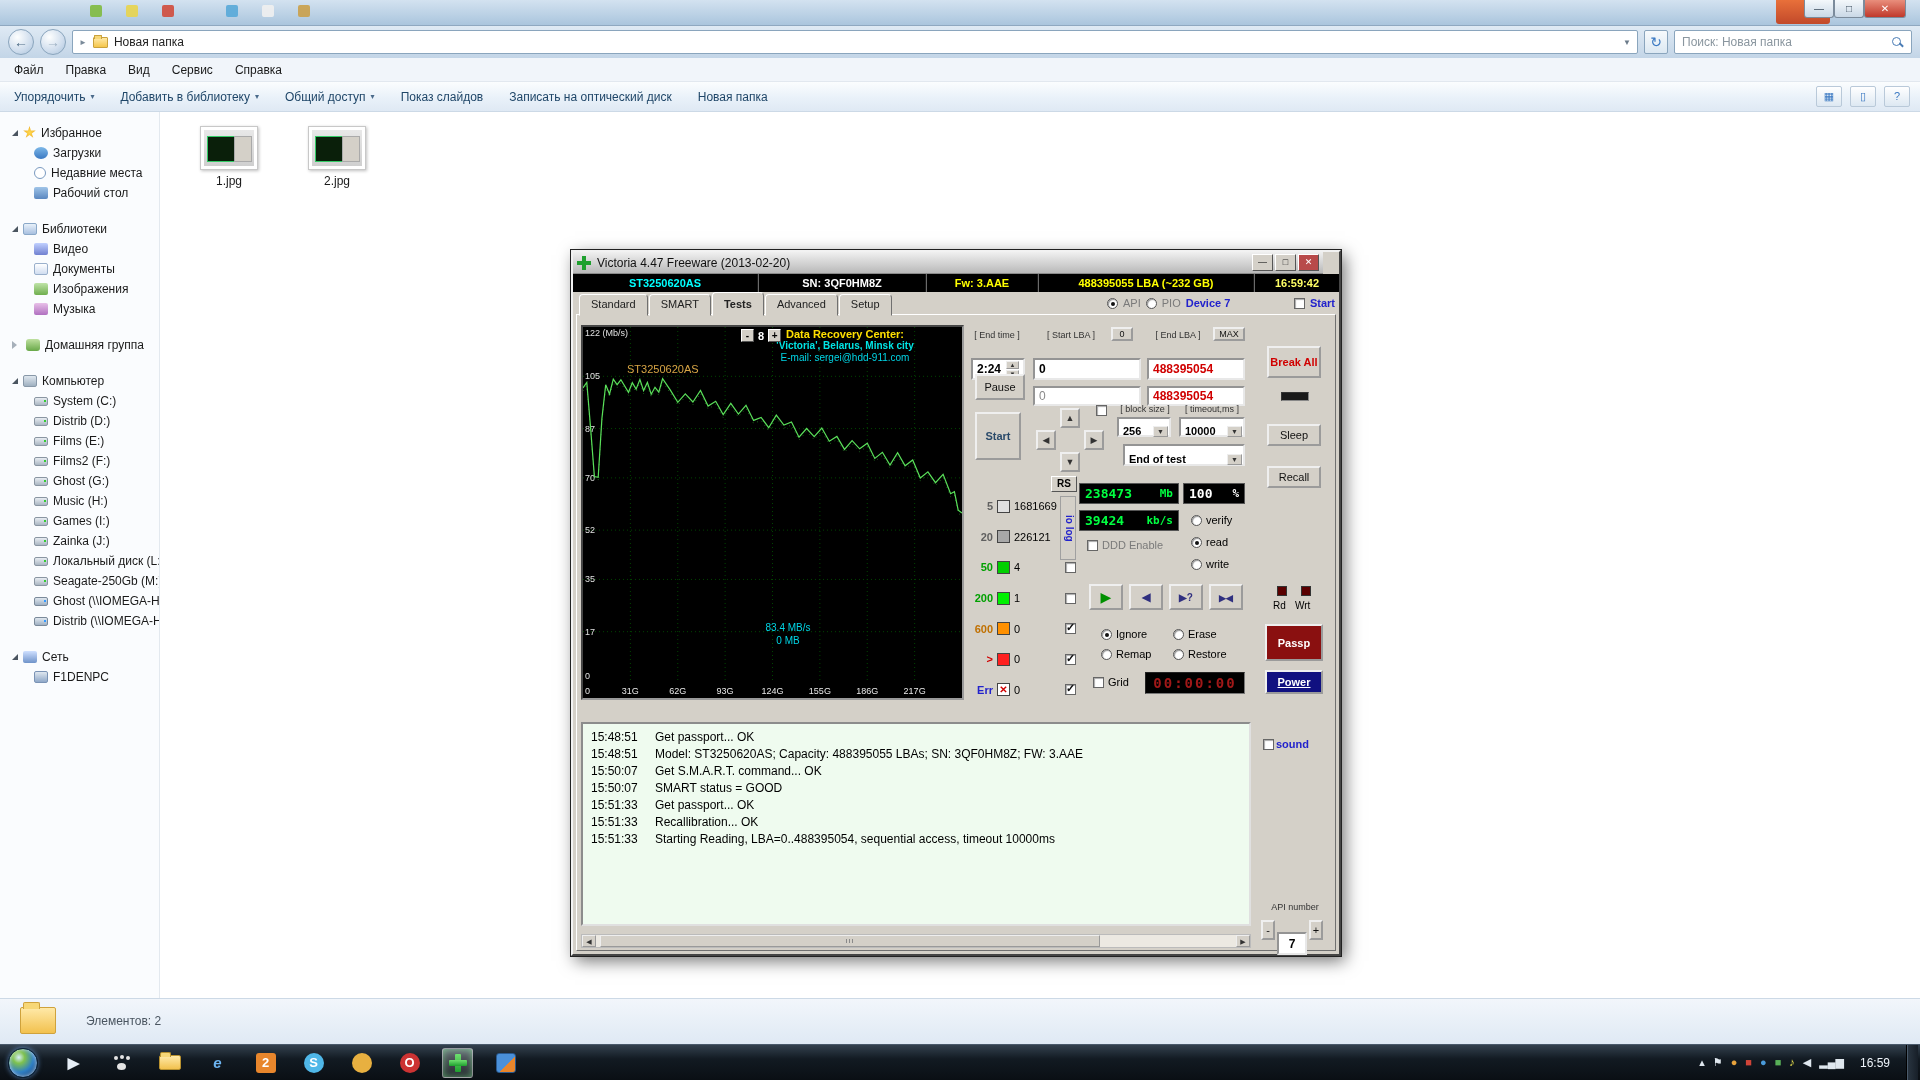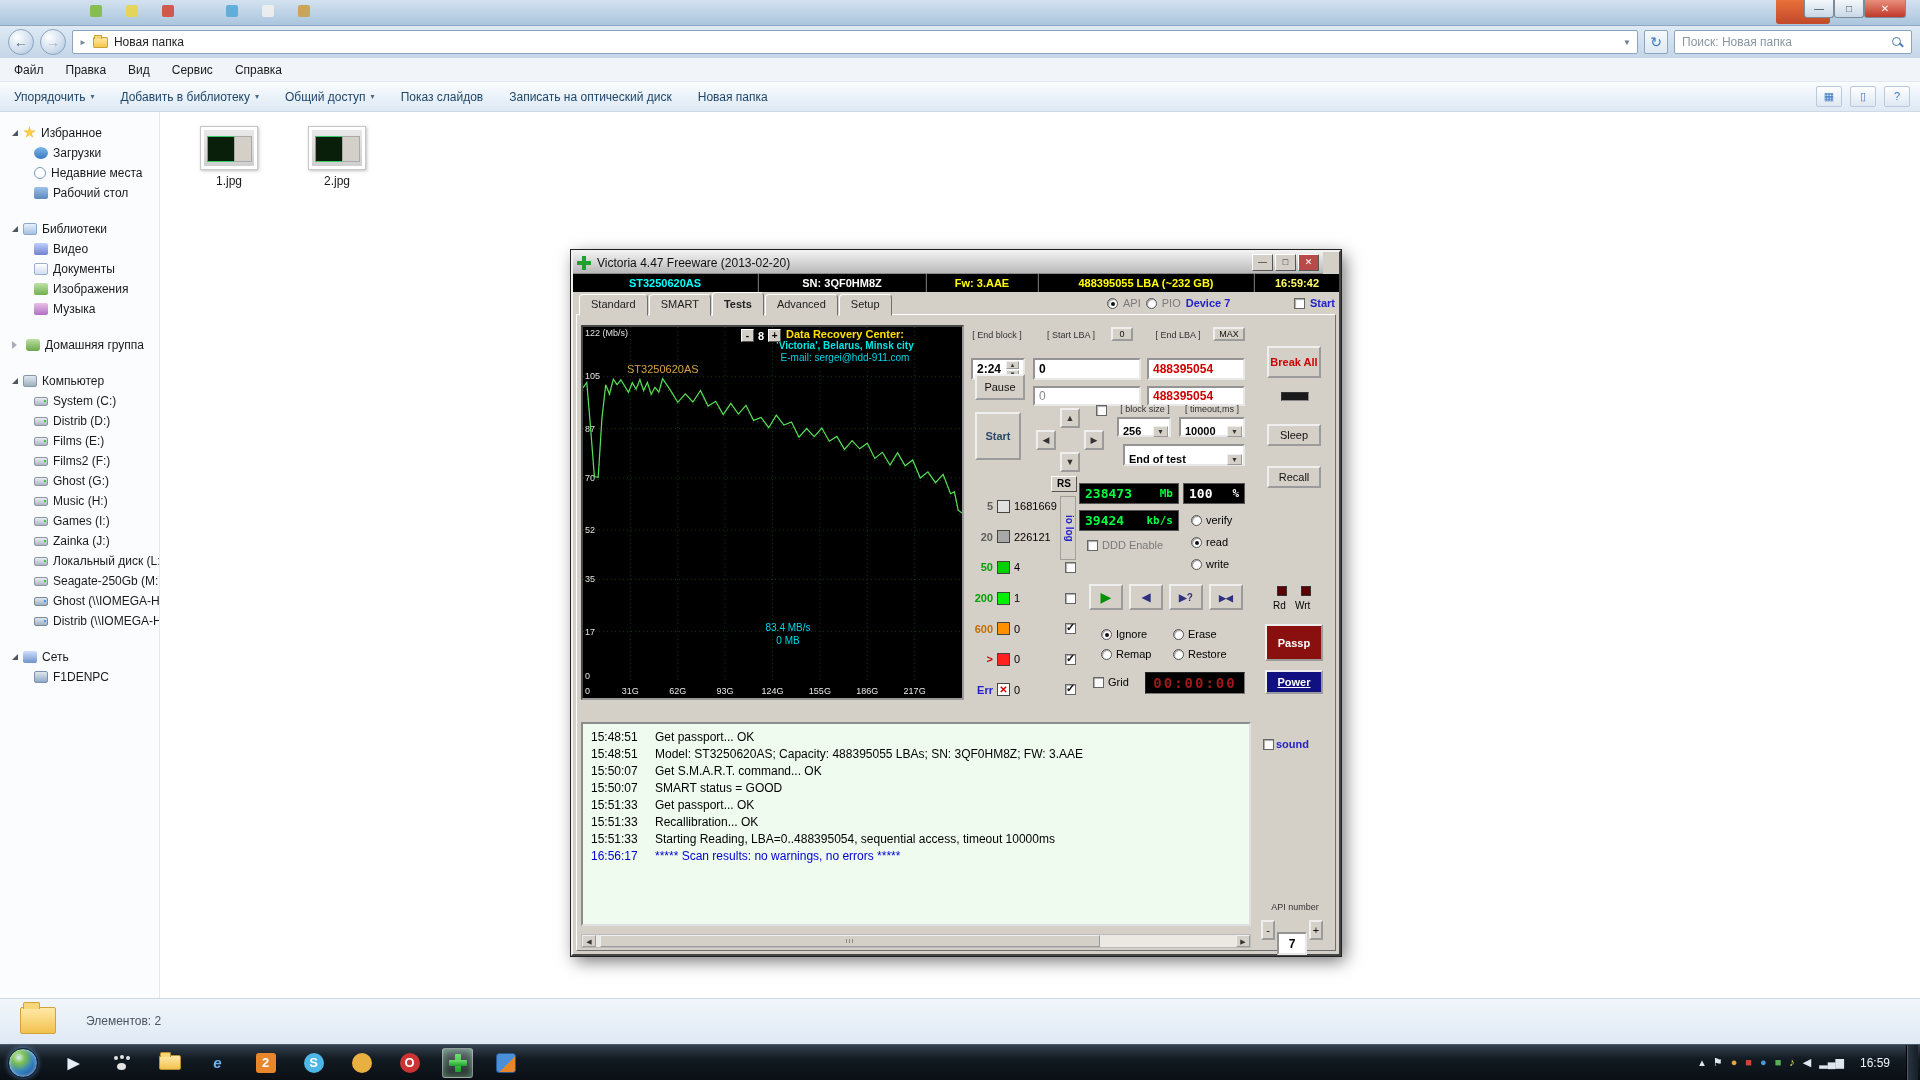--- a/index.html
+++ b/index.html
@@ -662,21 +662,21 @@
         <span class="cb bin-cb checked"></span>
       </div>
       <div class="bin-row">
         <span class="bin-label" style="color: rgb(34, 34, 204);">Err</span>
         <span class="bin-sq bin-err">✕</span>
         <span class="bin-count">0</span>
         <span class="cb bin-cb checked"></span>
       </div>
     </div>
 
-  <div class="vlabel" id="v-endtime-label">[ End block ]</div>
+  <div class="vlabel" id="v-endtime-label">[ End time ]</div>
   <div class="vfield" id="v-endtime-box">
     <span>2:24</span>
     <span class="spin">
         <span>▲</span>
         <span>▼</span>
       </span>
   </div>
   <div class="vlabel" id="v-startlba-label">[ Start LBA ]</div>
   <div class="vbtn small" id="v-zero-btn">0</div>
   <div class="vlabel" id="v-endlba-label">[ End LBA ]</div>
@@ -801,24 +801,20 @@
         <span class="log-time">15:51:33</span>
         <span class="log-msg">Get passport... OK</span>
       </div>
       <div class="log-row">
         <span class="log-time">15:51:33</span>
         <span class="log-msg">Recallibration... OK</span>
       </div>
       <div class="log-row">
         <span class="log-time">15:51:33</span>
         <span class="log-msg">Starting Reading, LBA=0..488395054, sequential access, timeout 10000ms</span>
-      </div>
-      <div class="log-row">
-        <span class="log-time" style="color: rgb(0, 0, 208);">16:56:17</span>
-        <span class="log-msg" style="color: rgb(0, 0, 208);">***** Scan results: no warnings, no errors *****</span>
       </div>
     </div>
   <div id="v-hscroll">
     <span class="sb-arrow left"></span>
     <span id="sb-thumb"></span>
     <span class="sb-arrow right"></span>
   </div>
 </div>
 
 <div id="taskbar">

